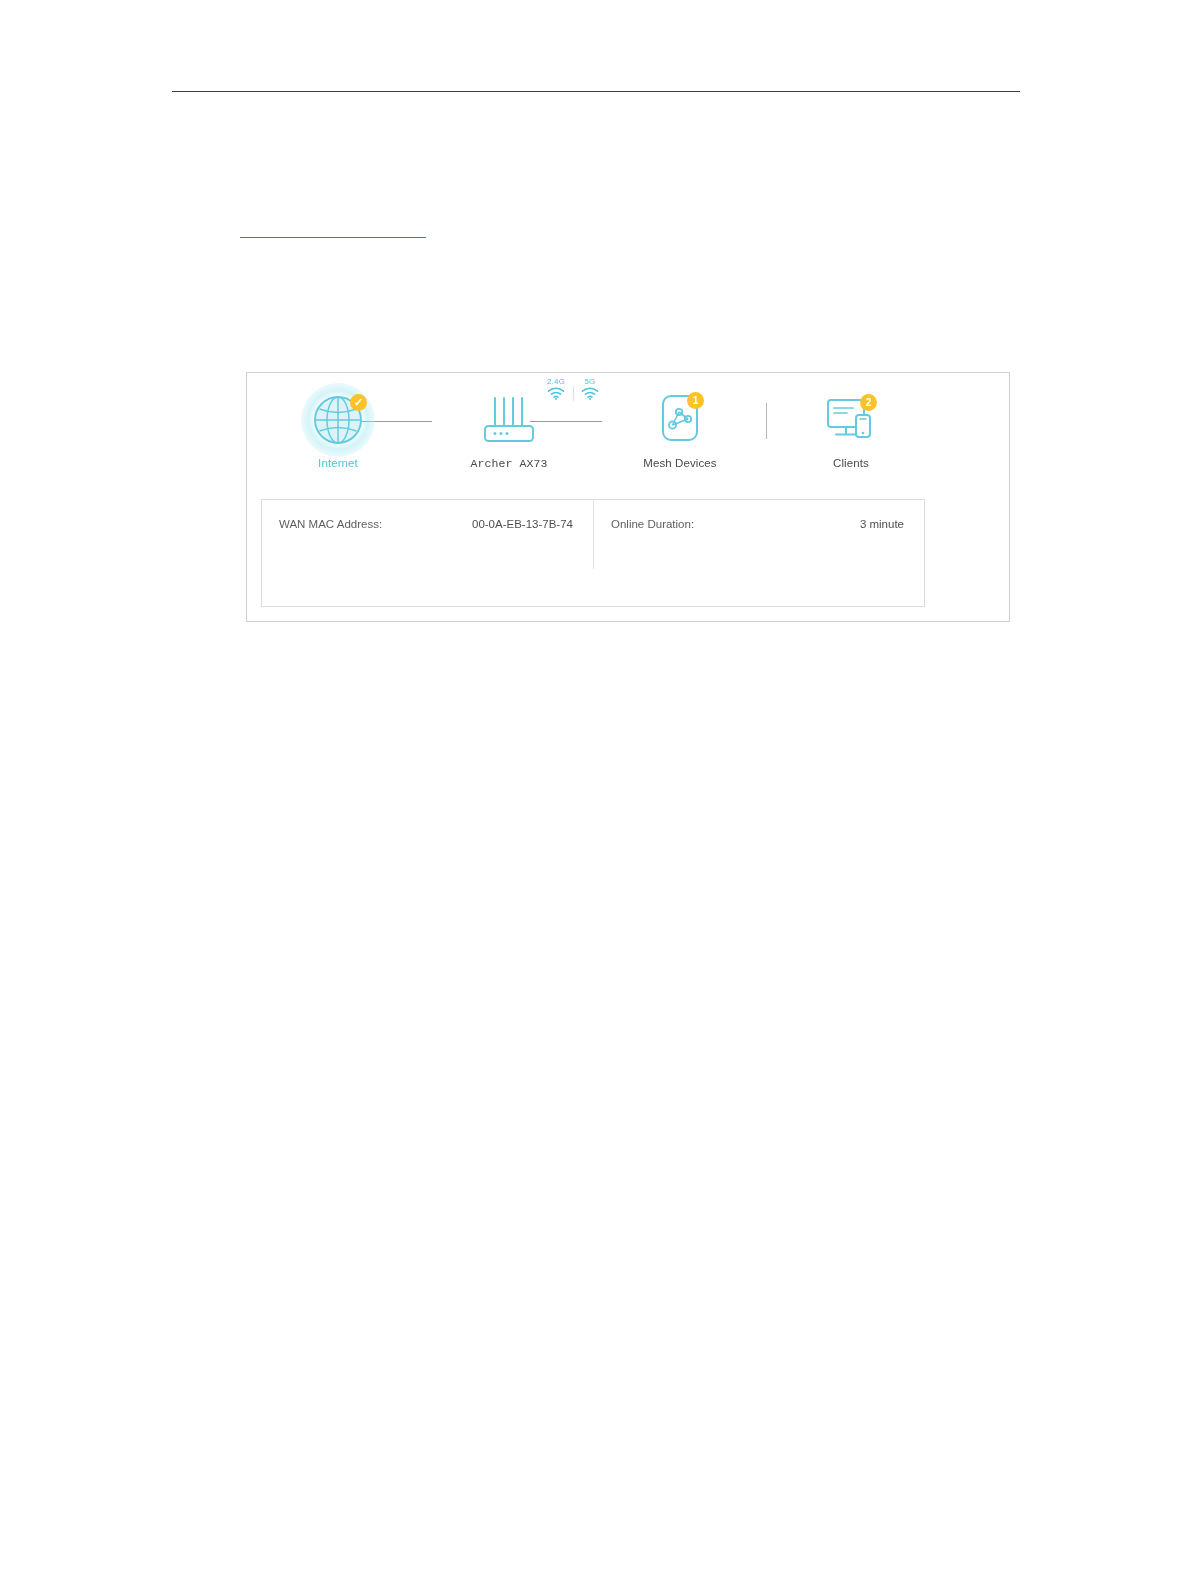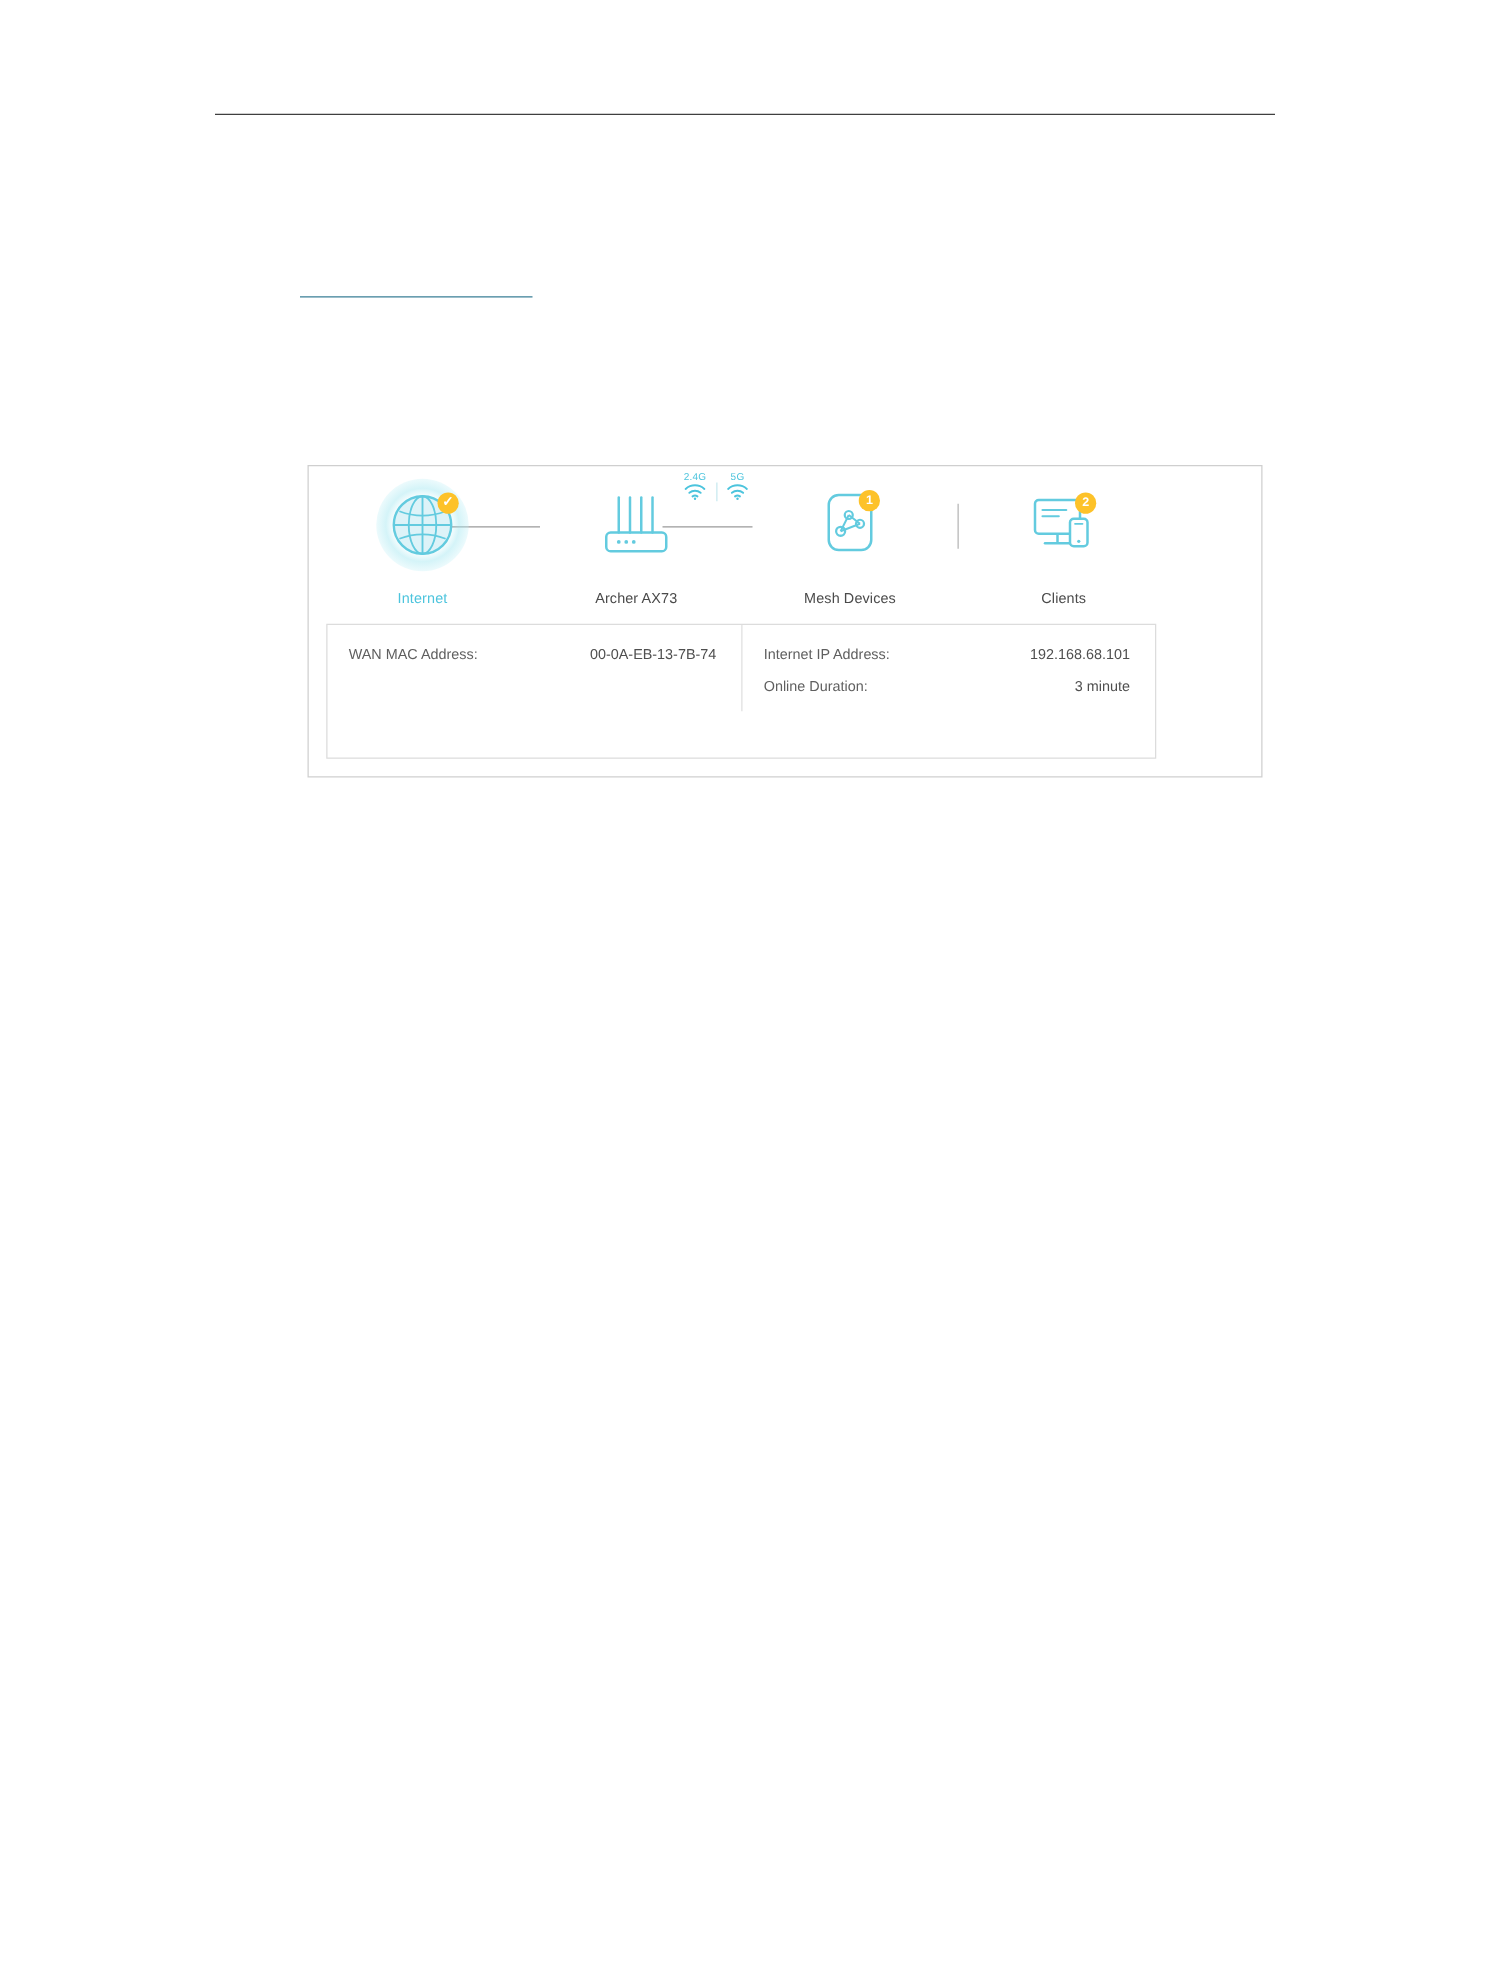--- a/index.html
+++ b/index.html
@@ -78,30 +78,30 @@
   .node .node-art {
     position: relative;
     height: 62px;
     display: flex;
     align-items: center;
     justify-content: center;
   }
   .node .node-label {
     font-size: 11.5px;
     color: #4a4a4a;
-    margin-top: 22px;
+    margin-top: 6px;
     letter-spacing: .1px;
     white-space: nowrap;
   }
   .node.active .node-label {
     color: #4cc4dd;
   }
 
   #node-internet { left: 31px; }
-  #node-router   { left: 202px; }
+  #node-router   { left: 202px; font-family: Liberation Mono, monospace; }
   #node-mesh     { left: 373px; }
   #node-clients  { left: 544px; }
 
   
   .globe-wrap {
     position: relative;
     width: 62px;
     height: 62px;
   }
   .globe-halo {
@@ -352,24 +352,20 @@
 
       <div class="panel-col">
         <div class="kv-row">
           <span class="kv-key">WAN MAC Address:</span>
           <span class="kv-val">00-0A-EB-13-7B-74</span>
         </div>
       </div>
 
       <div class="panel-col">
         <div class="kv-row">
-          <span class="kv-key">Internet IP Address:</span>
-          <span class="kv-val">192.168.68.101</span>
-        </div>
-        <div class="kv-row">
           <span class="kv-key">Online Duration:</span>
           <span class="kv-val">3 minute</span>
         </div>
       </div>
 
     </div>
   </div>
 
 </div>
 

